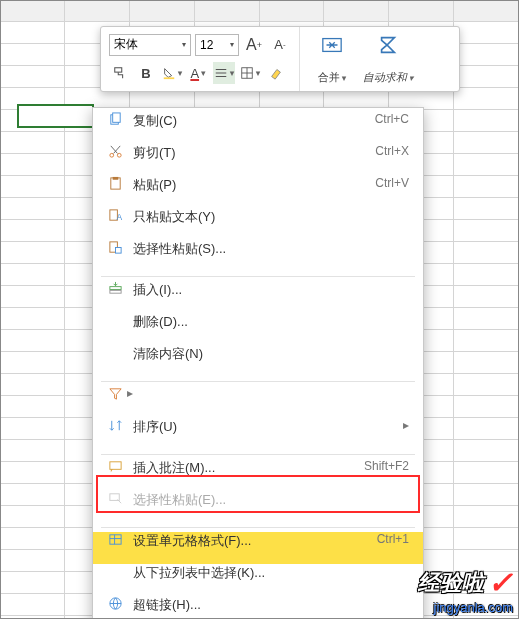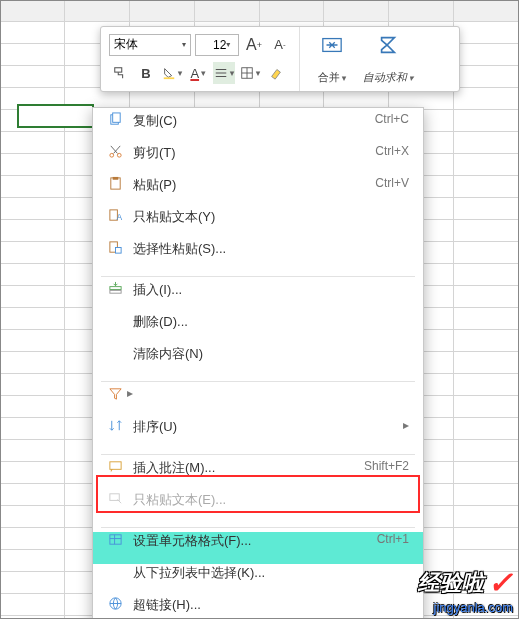--- a/index.html
+++ b/index.html
@@ -13,33 +13,33 @@
 
 
 .sel-cell{position:absolute;left:17px;top:104px;width:77px;height:24px;border:2px solid #2e7d32;background:#fff;z-index:5;}
 
 
 .mini-tb{position:absolute;left:80px;top:26px;width:360px;height:66px;background:#fff;border:1px solid #c8c8c8;border-radius:3px;box-shadow:0 3px 8px rgba(0,0,0,.25);z-index:10;display:flex;margin-left:20px;}
 .tb-cluster{padding:5px 8px;display:flex;flex-direction:column;gap:3px;border-right:1px solid #e0e0e0;}
 .tb-cluster:last-child{border-right:none;}
 .tb-row{display:flex;align-items:center;gap:4px;height:26px;}
 .font-sel{width:82px;height:22px;border:1px solid #b8b8b8;font-size:12px;padding:0 4px;background:#fff;display:flex;align-items:center;justify-content:space-between;}
-.size-sel{width:44px;height:22px;border:1px solid #b8b8b8;font-size:12px;padding:0 17px;background:#fff;display:flex;align-items:center;justify-content:space-between;}
+.size-sel{width:44px;height:22px;border:1px solid #b8b8b8;font-size:12px;padding:0 4px;background:#fff;display:flex;align-items:center;justify-content:space-between;}
 .tb-btn{min-width:22px;height:22px;display:flex;align-items:center;justify-content:center;font-size:13px;cursor:pointer;color:#444;}
 .tb-btn svg{width:14px;height:14px;}
 .big-btn{display:flex;flex-direction:column;align-items:center;justify-content:center;gap:14px;width:48px;height:56px;font-size:11px;color:#444;cursor:pointer;padding:2px;}
 .big-btn svg{width:22px;height:22px;}
 .caret{font-size:9px;color:#666;margin-left:2px;}
 .ddarrow{font-size:8px;color:#555;}
 
 
 .ctx{position:absolute;left:92px;top:107px;width:332px;background:#fff;border:1px solid #c8c8c8;box-shadow:0 4px 14px rgba(0,0,0,.3);z-index:20;padding:4px 0;}
 .ctx-item{display:flex;align-items:flex-start;height:32px;padding:0 14px 0 10px;font-size:13px;color:#333;cursor:pointer;}
 .ctx-item.disabled{color:#aaa;cursor:default;}
-.ctx-item.hl{background:#5eead4;}
+.ctx-item.hl{background:#fde047;}
 .ctx-icon{width:24px;display:flex;align-items:center;justify-content:center;}
 .ctx-icon svg{width:15px;height:15px;}
 .ctx-label{flex:1;padding-left:6px;}
 .ctx-sc{font-size:12px;color:#777;}
 .ctx-sep{height:1px;background:#e2e2e2;margin:4px 8px;}
 .redbox{position:absolute;left:96px;top:475px;width:324px;height:38px;border:2px solid #ff2a2a;z-index:25;pointer-events:none;}
 
 
 .wm{position:absolute;right:6px;bottom:4px;z-index:40;}
 .wm-top{font-size:22px;font-weight:bold;color:#fff;font-style:italic;text-shadow:0 0 2px #000,1px 1px 0 #000,-1px -1px 0 #000,1px -1px 0 #000,-1px 1px 0 #000;display:flex;align-items:center;gap:4px;}
@@ -515,21 +515,21 @@
       <span class="ctx-label">插入批注(M)...</span>
       <span class="ctx-sc">Shift+F2</span>
     </div>
   <div class="ctx-item disabled">
       <span class="ctx-icon">
         <svg viewBox="0 0 16 16">
           <rect x="2" y="3" width="10" height="7" fill="none" stroke="#ccc"></rect>
           <path d="M10 9l4 4" stroke="#ccc"></path>
         </svg>
       </span>
-      <span class="ctx-label">只粘贴文本(E)...</span>
+      <span class="ctx-label">选择性粘贴(E)...</span>
     </div>
   <div class="ctx-sep"></div>
   <div class="ctx-item hl">
       <span class="ctx-icon">
         <svg viewBox="0 0 16 16">
           <rect x="2" y="3" width="12" height="10" fill="none" stroke="#4a90d9"></rect>
           <path d="M2 7h12M7 3v10" stroke="#4a90d9"></path>
         </svg>
       </span>
       <span class="ctx-label">设置单元格格式(F)...</span>

